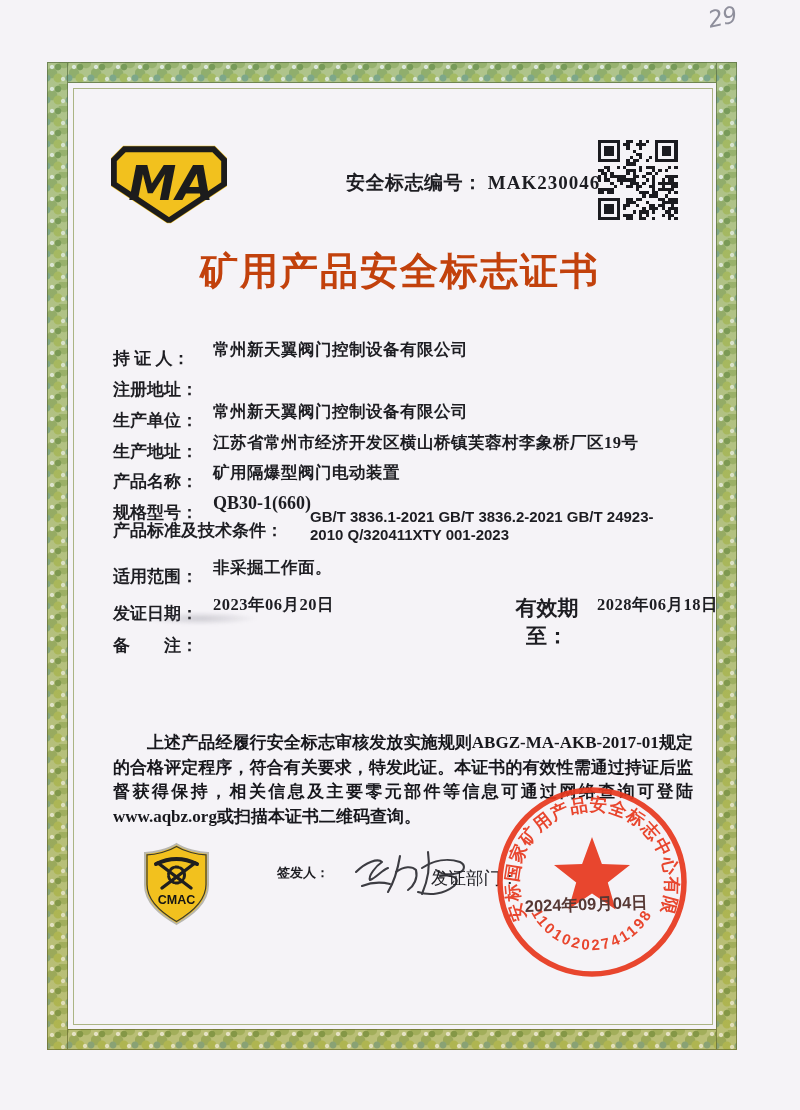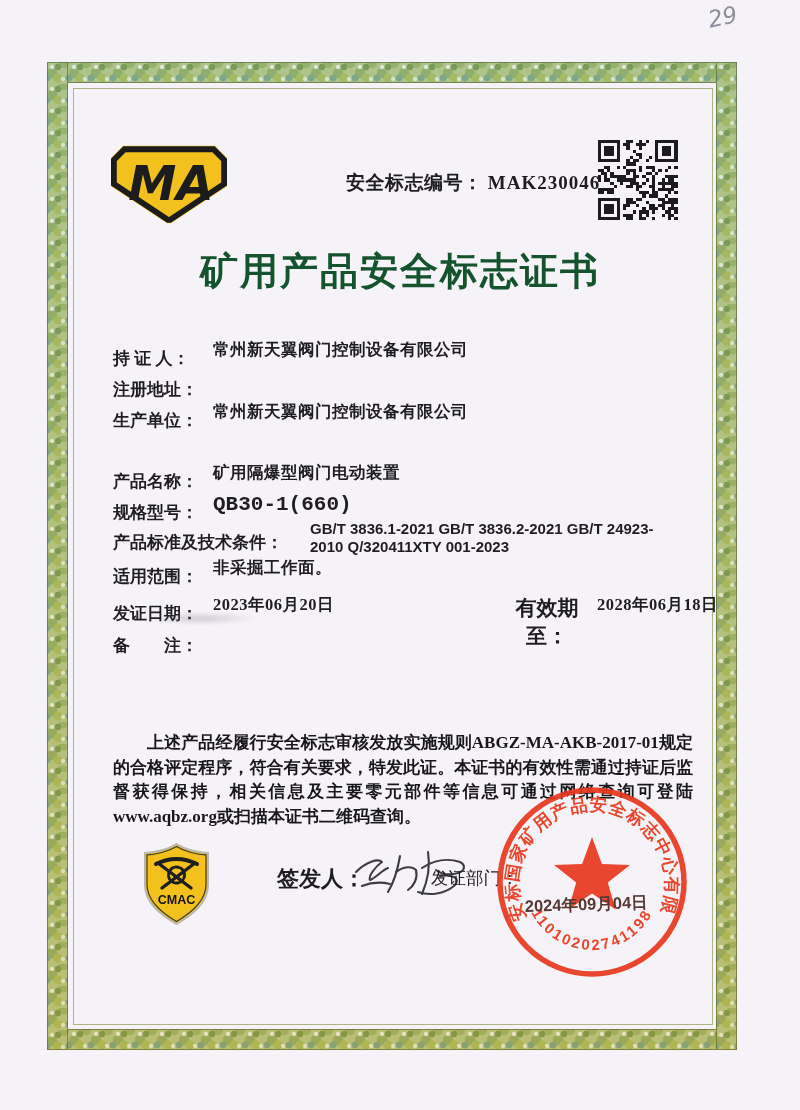--- a/index.html
+++ b/index.html
@@ -29,39 +29,39 @@
   .innerline{position:absolute;left:73px;top:88px;width:638px;height:935px;
              border:1.4px solid #99a466;opacity:.8;}
   
   .note-29{position:absolute;left:708px;top:4px;font-family:"DejaVu Sans",sans-serif;
            font-style:italic;font-size:23px;color:#8f8f9c;transform:rotate(-12deg);}
   .ma-logo{position:absolute;left:111px;top:145px;width:116px;height:80px;}
   .cert-no{position:absolute;left:307px;top:170px;font-size:19px;font-weight:600;letter-spacing:.5px;margin-left:39px;}
   .cert-no .num{font-weight:600;font-family:"Liberation Serif",serif;letter-spacing:1px;}
   .qr{position:absolute;left:594px;top:140px;width:87px;height:80px;}
   .title{position:absolute;left:0;top:246px;width:800px;text-align:center;
-         font-size:38px;font-weight:bold;letter-spacing:2px;color:#14532d;}
+         font-size:38px;font-weight:bold;letter-spacing:2px;color:#c2410c;}
   
   .row{position:absolute;left:113px;display:flex;align-items:flex-start;}
   .flabel{display:inline-block;width:100px;font-size:17px;font-weight:bold;white-space:nowrap;margin-top:8px;}
   .fvalue{display:inline-block;font-size:16.5px;font-weight:bold;letter-spacing:.5px;}
   .row-std .flabel{width:197px;}
   .row-std .fvalue{width:352px;font-family:"Liberation Sans","DejaVu Sans",sans-serif;
                    font-size:15px;line-height:18px;letter-spacing:0;}
-  .model{font-family:Liberation Mono, monospace;font-size:21px;letter-spacing:0;}
+  .model{font-family:Liberation Serif, serif;font-size:18px;letter-spacing:0;}
   .dates .vlabel{display:inline-block;width:100px;margin-left:84px;font-size:21px;font-weight:bold;text-align:center;}
   .smudge{position:absolute;left:142px;top:612px;width:116px;height:13px;border-radius:50%;
           background:radial-gradient(ellipse at center, rgba(115,115,128,.30), rgba(0,0,0,0) 70%);
           filter:blur(1.5px);}
   
   .statement{position:absolute;left:113px;top:731px;width:580px;font-size:17px;font-weight:bold;
              line-height:24.6px;text-align:justify;text-indent:2em;color:#17171c;}
   
   .cmac{position:absolute;left:141px;top:842px;width:71px;height:88px;}
-  .signer{position:absolute;left:277px;top:864px;font-size:22px;font-weight:bold;}
+  .signer{position:absolute;left:277px;top:864px;font-size:13px;font-weight:bold;}
   .signature{position:absolute;left:348px;top:842px;width:130px;height:62px;}
   .dept{position:absolute;left:431px;top:866px;font-size:17.5px;font-weight:normal;}
   .stamp{position:absolute;left:489px;top:779px;width:206px;height:206px;opacity:.93;}
 </style>
 </head>
 <body>
 
 <div class="page">
 
   <div class="band band-top"></div>
@@ -291,29 +291,33 @@
     <span class="flabel">持 证 人：</span>
     <span class="fvalue">常州新天翼阀门控制设备有限公司</span>
   </div>
   <div class="row" style="top:370px">
     <span class="flabel">注册地址：</span>
   </div>
   <div class="row" style="top:401px">
     <span class="flabel">生产单位：</span>
     <span class="fvalue">常州新天翼阀门控制设备有限公司</span>
   </div>
+  <div class="row" style="top:432px">
+    <span class="flabel">生产地址：</span>
+    <span class="fvalue">江苏省常州市经济开发区横山桥镇芙蓉村李象桥厂区19号</span>
+  </div>
   <div class="row" style="top:462px">
     <span class="flabel">产品名称：</span>
     <span class="fvalue">矿用隔爆型阀门电动装置</span>
   </div>
   <div class="row" style="top:493px">
     <span class="flabel">规格型号：</span>
     <span class="fvalue model">QB30-1(660)</span>
   </div>
-  <div class="row row-std" style="top:520px;align-items:center;justify-content:space-between;">
+  <div class="row row-std" style="top:508px;align-items:center;justify-content:space-between;">
     <span class="flabel">产品标准及技术条件：</span>
     <span class="fvalue">GB/T 3836.1-2021 GB/T 3836.2-2021 GB/T 24923-2010 Q/320411XTY 001-2023</span>
   </div>
   <div class="row" style="top:557px">
     <span class="flabel">适用范围：</span>
     <span class="fvalue">非采掘工作面。</span>
   </div>
 
   <div class="row dates" style="top:594px">
     <span class="flabel">发证日期：</span>

